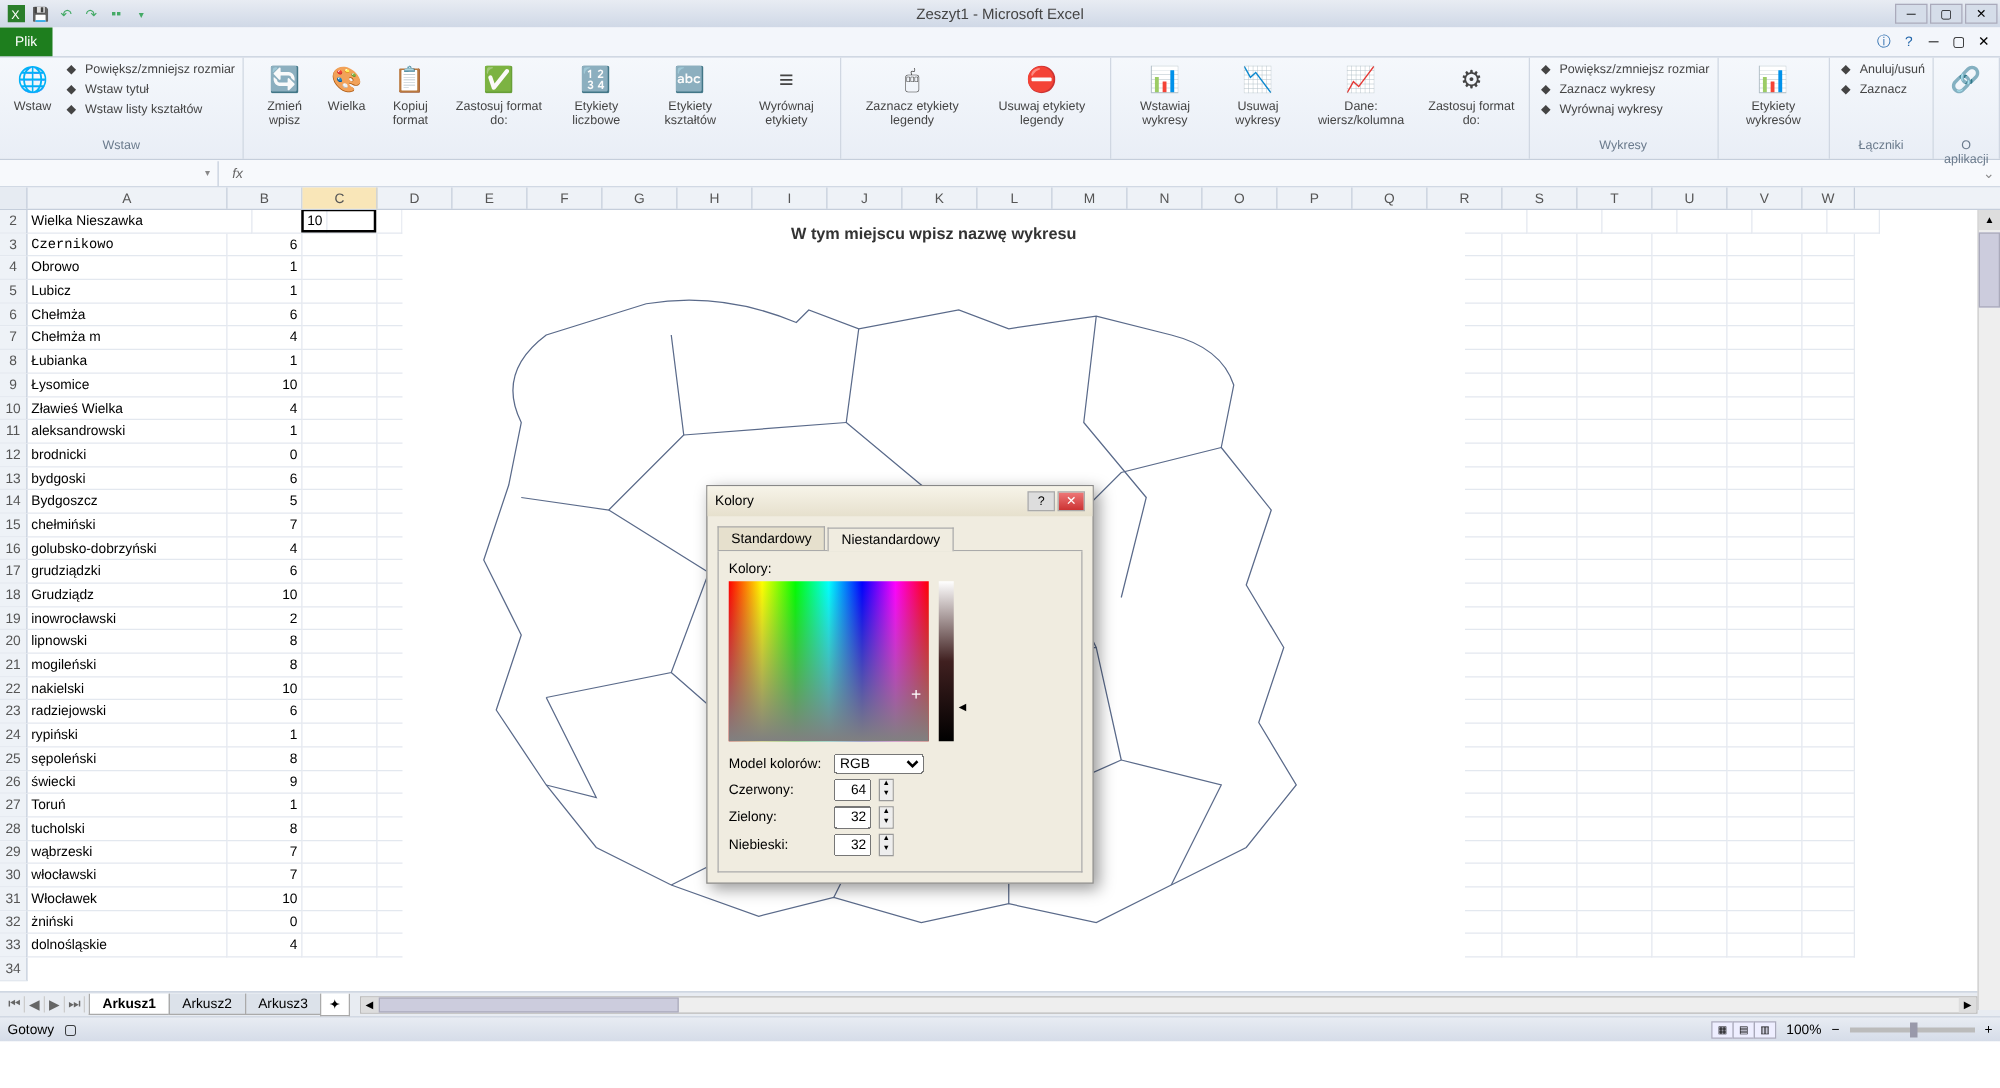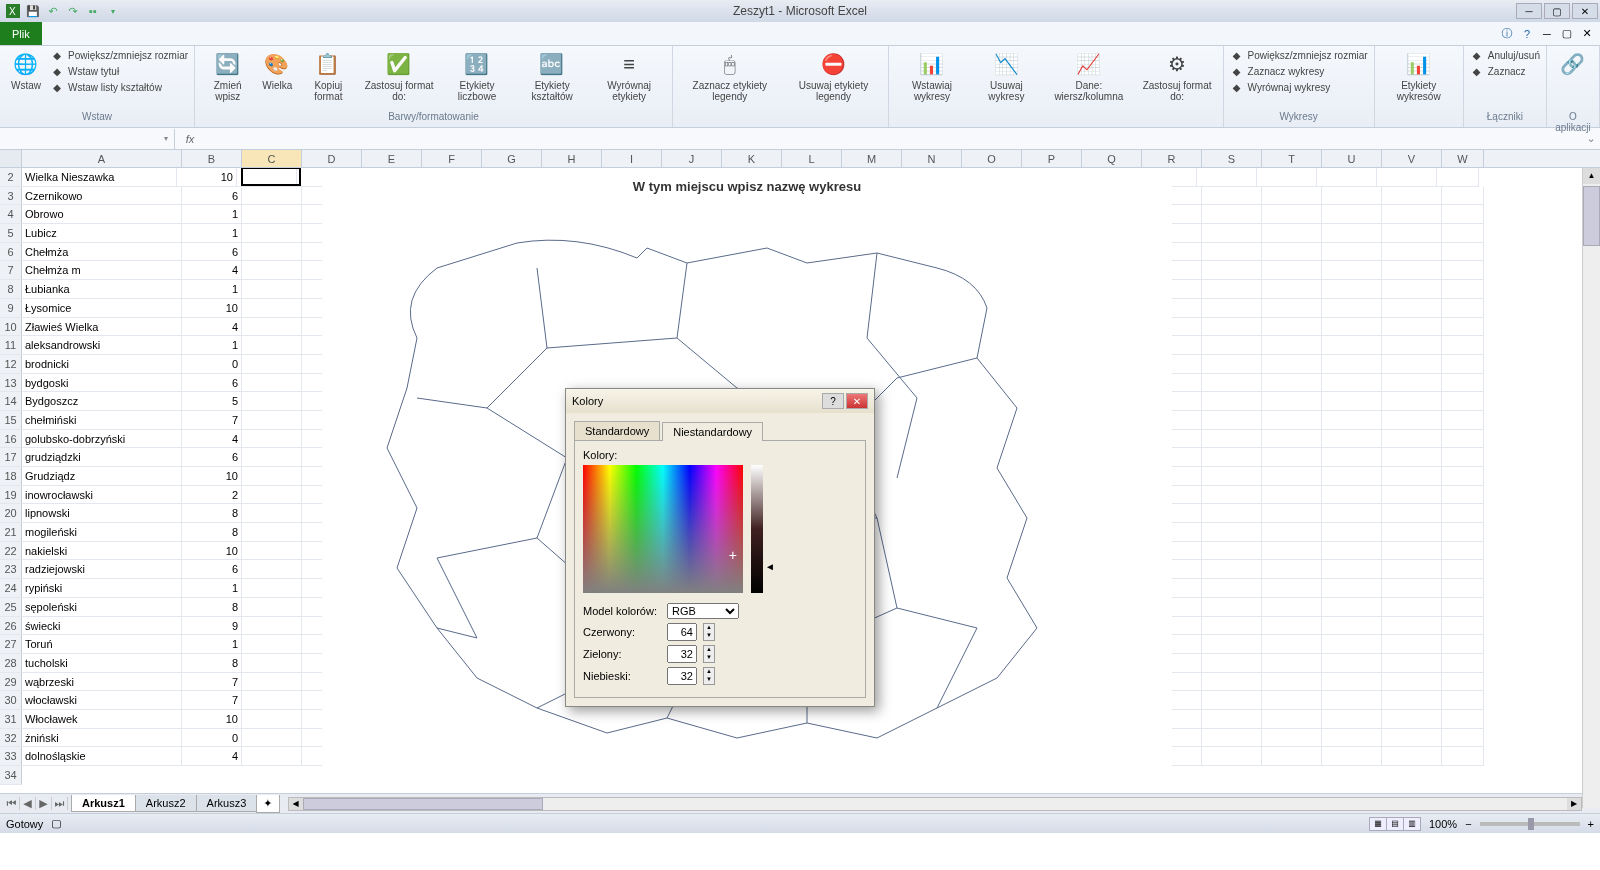--- a/index.html
+++ b/index.html
@@ -199,21 +199,20 @@
         </div>
         <div class="rbtn">
           <div class="ricon" style="font-size: 20px;">🔤</div>
           <div>Etykiety kształtów</div>
         </div>
         <div class="rbtn">
           <div class="ricon" style="font-size: 20px;">≡</div>
           <div>Wyrównaj etykiety</div>
         </div>
       </div>
-      <div class="ribbon-group-label">Barwy/formatowanie</div>
     </div>
     <div class="ribbon-group">
       <div class="ribbon-group-body">
         <div class="rbtn">
           <div class="ricon" style="font-size: 20px;">🖱</div>
           <div>Zaznacz etykiety legendy</div>
         </div>
         <div class="rbtn">
           <div class="ricon" style="font-size: 20px;">⛔</div>
           <div>Usuwaj etykiety legendy</div>
@@ -368,21 +367,21 @@
         <div class="rownum">29</div>
         <div class="rownum">30</div>
         <div class="rownum">31</div>
         <div class="rownum">32</div>
         <div class="rownum">33</div>
         <div class="rownum">34</div>
       </div>
     <div class="cells" id="cells">
 
     <div class="cellrow">
-          <div class="cell" style="width: 155px;">Wielka Nieszawka</div>
+          <div class="cell" style="width: 180px;">Wielka Nieszawka</div>
           <div class="cell ra" style="width: 60px;">10</div>
           <div class="cell" style="width: 60px;"></div>
           <div class="cell" style="width: 60px;"></div>
           <div class="cell" style="width: 60px;"></div>
           <div class="cell" style="width: 60px;"></div>
           <div class="cell" style="width: 60px;"></div>
           <div class="cell" style="width: 60px;"></div>
           <div class="cell" style="width: 60px;"></div>
           <div class="cell" style="width: 60px;"></div>
           <div class="cell" style="width: 60px;"></div>
@@ -393,21 +392,21 @@
           <div class="cell" style="width: 60px;"></div>
           <div class="cell" style="width: 60px;"></div>
           <div class="cell" style="width: 60px;"></div>
           <div class="cell" style="width: 60px;"></div>
           <div class="cell" style="width: 60px;"></div>
           <div class="cell" style="width: 60px;"></div>
           <div class="cell" style="width: 60px;"></div>
           <div class="cell" style="width: 42px;"></div>
         </div>
         <div class="cellrow">
-          <div class="cell" style="width: 160px;">Czernikowo</div>
+          <div class="cell" style="width: 160px; font-family: Liberation Mono, monospace;">Czernikowo</div>
           <div class="cell ra" style="width: 60px;">6</div>
           <div class="cell" style="width: 60px;"></div>
           <div class="cell" style="width: 60px;"></div>
           <div class="cell" style="width: 60px;"></div>
           <div class="cell" style="width: 60px;"></div>
           <div class="cell" style="width: 60px;"></div>
           <div class="cell" style="width: 60px;"></div>
           <div class="cell" style="width: 60px;"></div>
           <div class="cell" style="width: 60px;"></div>
           <div class="cell" style="width: 60px;"></div>

